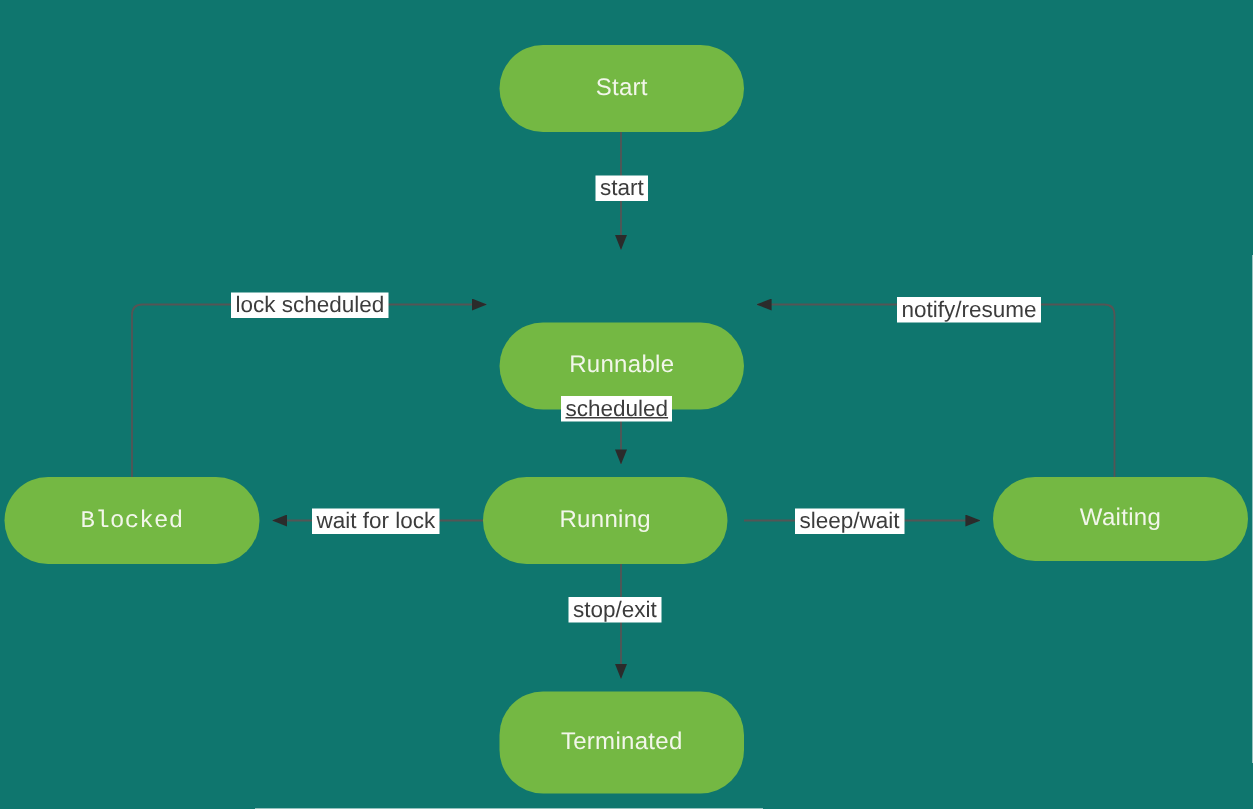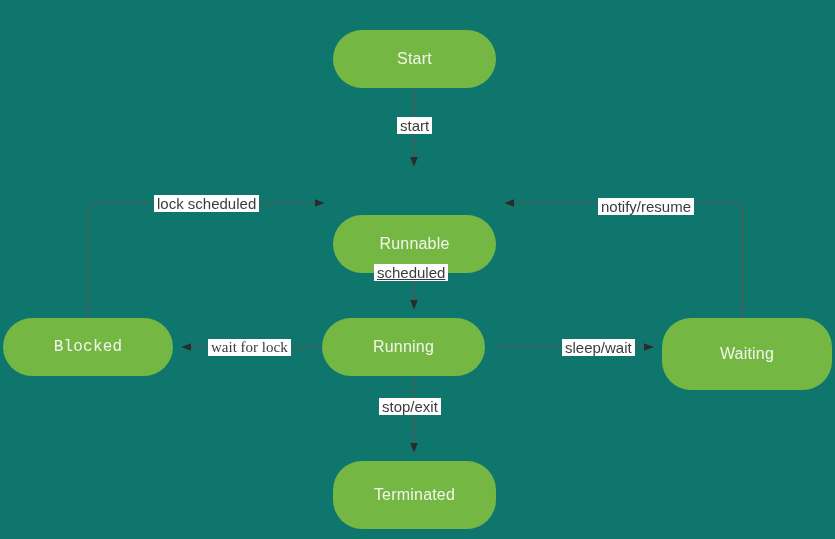--- a/index.html
+++ b/index.html
@@ -89,35 +89,35 @@
   </div>
 
   <div class="state-node" style="left:3px; top:318px; width:170px; height:58px;font-family:Liberation Mono, monospace;">
     <span>Blocked</span>
   </div>
 
   <div class="state-node" style="left:322px; top:318px; width:163px; height:58px;">
     <span>Running</span>
   </div>
 
-  <div class="state-node" style="left:662px; top:318px; width:170px; height:72px;text-align:right;">
+  <div class="state-node" style="left:662px; top:318px; width:170px; height:56px;text-align:right;">
     <span>Waiting</span>
   </div>
 
   <div class="state-node" style="left:333px; top:461px; width:163px; height:68px;">
     <span>Terminated</span>
   </div>
 
   <div class="edge-label" style="left:397px; top:117px;">start</div>
 
   <div class="edge-label" style="left:374px; top:264px;text-decoration:underline;">scheduled</div>
 
-  <div class="edge-label" style="left:208px; top:339px;font-family:Liberation Serif, serif;">wait for lock</div>
+  <div class="edge-label" style="left:208px; top:339px;">wait for lock</div>
 
-  <div class="edge-label" style="left:530px; top:339px;margin-left:32px;">sleep/wait</div>
+  <div class="edge-label" style="left:530px; top:339px;">sleep/wait</div>
 
   <div class="edge-label" style="left:379px; top:398px;text-align:right;">stop/exit</div>
 
   <div class="edge-label" style="left:154px; top:195px;">lock scheduled</div>
 
   <div class="edge-label" style="left:598px; top:198px;">notify/resume</div>
 
 </div>
 
 </body></html>

